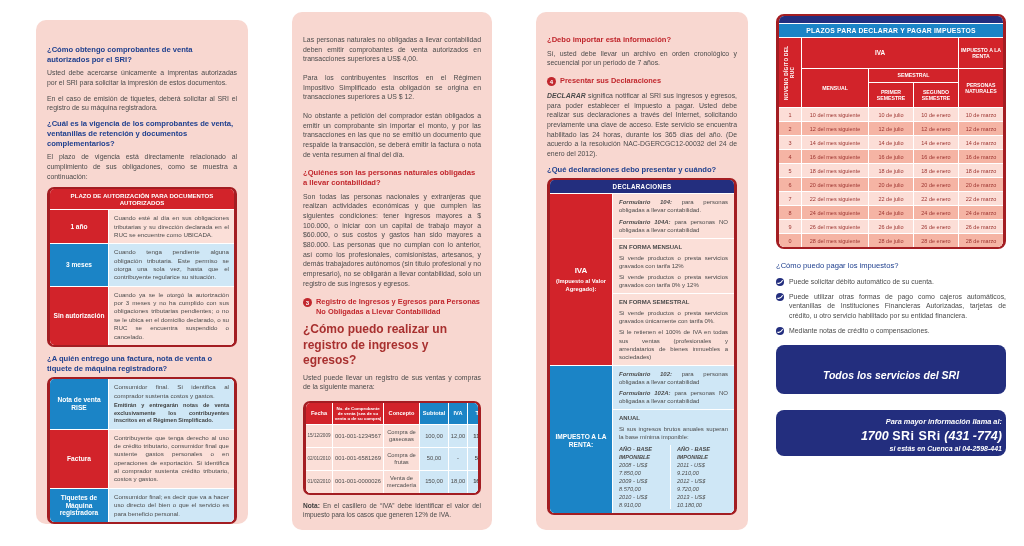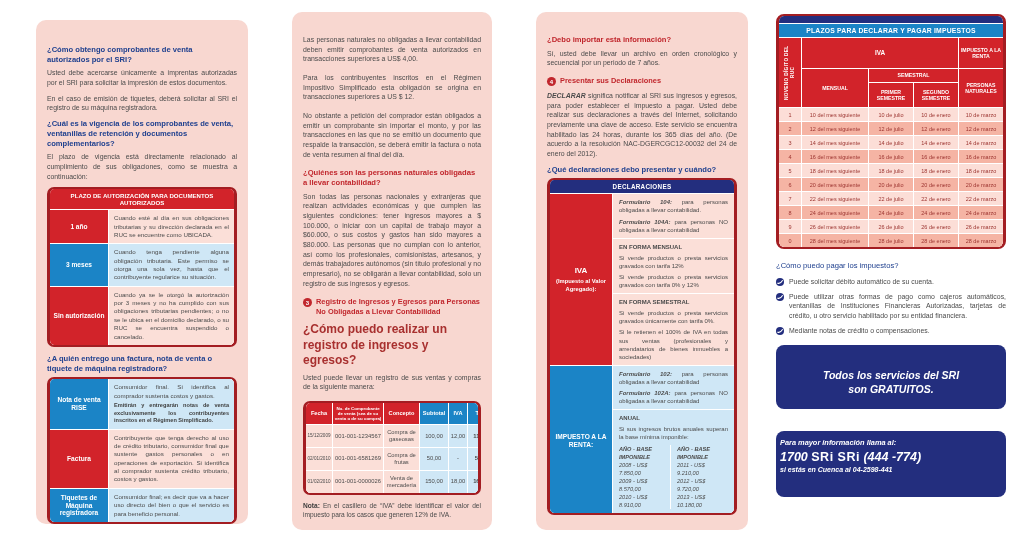--- a/index.html
+++ b/index.html
@@ -108,21 +108,21 @@
   .pay-h { color:#20418f; font-weight:normal; font-size:7.6px; margin:12px 0 7px; }
   .pay-item { display:flex; gap:5px; margin-bottom:5px; }
   .pay-bullet { flex:none; width:8px; height:8px; margin-top:1px; }
   .pay-text { font-size:6.9px; line-height:1.4; text-align:justify; color:#4b4b4b; }
 
   .promo { background:#232e7e; border-radius:8px; text-align:center; padding:23px 6px 12px; margin-top:10px; }
   .promo-line { color:#fff; font-weight:bold; font-style:italic; font-size:10.5px; line-height:1.35; }
   .promo-url { font-weight:bold; font-size:25px; letter-spacing:-1px; margin-top:8px; white-space:nowrap; }
   .u-www { color:#5bc0ee; } .u-sri { color:#ffffff; } .u-gob { color:#4db0e6; } .u-ec { color:#f5821f; }
 
-  .contact { background:#232e7e; border-radius:8px; text-align:left; padding:7px 4px 24px; margin-top:22px; }
+  .contact { background:#232e7e; border-radius:8px; text-align:right; padding:7px 4px 4px; margin-top:16px; }
   .c1 { color:#fff; font-weight:bold; font-style:italic; font-size:7.4px; }
   .c2 { color:#fff; font-weight:bold; font-style:italic; font-size:12.5px; margin:3px 0 2px; }
   .c2 .sri-logo { font-style:normal; letter-spacing:.5px; }
   .c3 { color:#fff; font-weight:bold; font-style:italic; font-size:7px; }
 </style>
 </head>
 <body>
 
 <div class="page">
   <div class="cols">
@@ -389,24 +389,23 @@
       <div class="pay-item">
         <svg class="pay-bullet" viewBox="0 0 10 10">
             <circle cx="5" cy="5" r="5" fill="#232e7e"></circle>
             <path d="M1.8 6.2 Q5 8.2 8.4 2.8" stroke="#fff" fill="none" stroke-width="1.4"></path>
           </svg>
         <div class="pay-text">Mediante notas de crédito o compensaciones.</div>
       </div>
 
       <div class="promo">
         <div class="promo-line">Todos los servicios del SRI</div>
-        <div class="promo-line">son GRATUITOS.</div>
       </div>
 
       <div class="contact">
         <div class="c1">Para mayor información llama al:</div>
-        <div class="c2"><span>1700 </span><span class="sri-logo">SRi SRi</span><span> (444 -774)</span></div>
+        <div class="c2"><span>1700 </span><span class="sri-logo">SRi SRi</span><span> (431 -774)</span></div>
         <div class="c3">si estás en Cuenca al 04-2598-441</div>
       </div>
     </div>
 
   </div>
 </div>
 
 </body></html>

